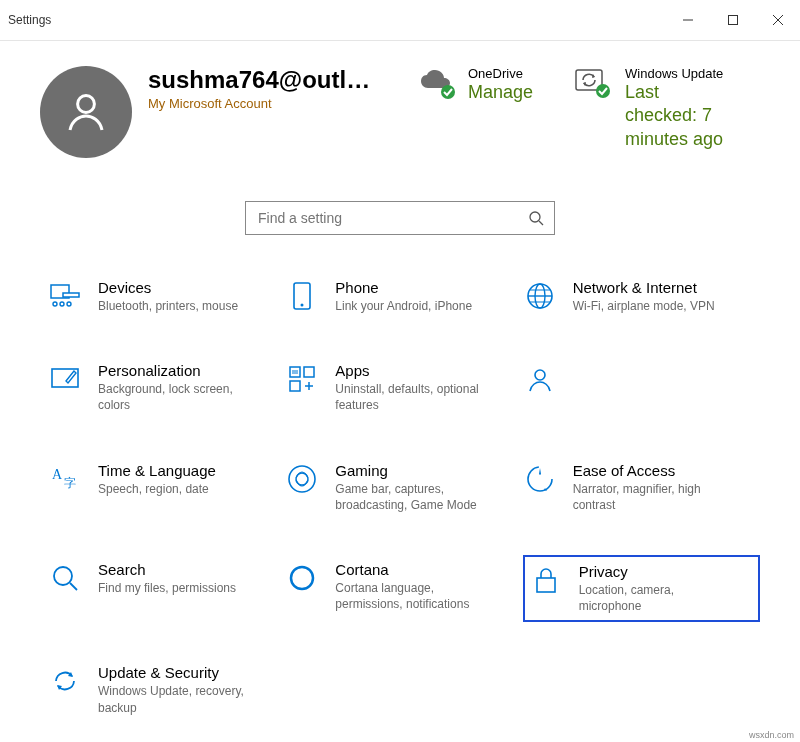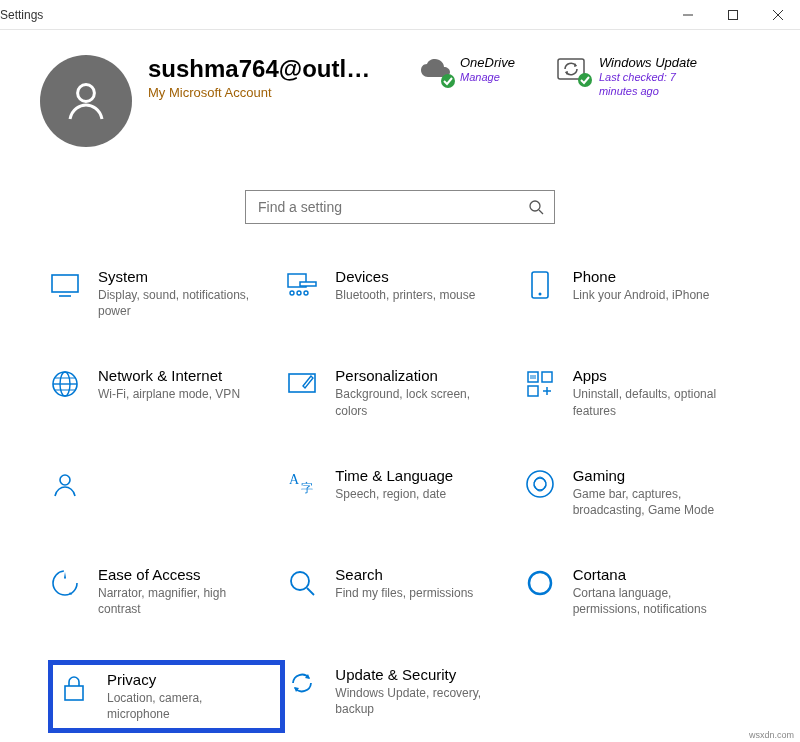--- a/index.html
+++ b/index.html
@@ -9,23 +9,24 @@
     background: #fff;
     color: #000;
     width: 800px;
     height: 742px;
     overflow: hidden;
     position: relative;
   }
   .titlebar {
     display: flex;
     align-items: center;
-    height: 30px;
+    height: 41px;
     border-bottom: 1px solid #e5e5e5;
     font-size: 12px;
+    padding-left: 8px;
     color: #333;
   }
   .titlebar-spacer { flex: 1; }
   .titlebar-btn {
     width: 45px;
     height: 30px;
     display: flex;
     align-items: center;
     justify-content: center;
     font-size: 13px;
@@ -65,26 +66,25 @@
     margin-top: 2px;
   }
   .header-tile {
     display: flex;
     align-items: flex-start;
     margin-left: 18px;
     flex-shrink: 0;
   }
   .header-tile svg { flex-shrink: 0; }
   .header-tile-text {
-    margin-left: 4px;
+    margin-left: 12px;
     font-size: 13px;
-    font-style: italic;
   }
   .header-tile-title { color: #000; }
-  .header-tile-sub { color: #6d28d9; font-size: 11px; max-width: 110px; line-height: 1.3; }
+  .header-tile-sub { color: #4d7c0f; font-size: 18px; max-width: 110px; line-height: 1.3; }
   .search-wrap {
     display: flex;
     justify-content: center;
     margin-top: 28px;
     margin-bottom: 28px;
   }
   .search {
     width: 310px;
     height: 34px;
     border: 1px solid #888;
@@ -120,21 +120,21 @@
     flex-shrink: 0;
     display: flex;
     align-items: center;
     justify-content: center;
     color: #0078d4;
   }
   .cat-text { margin-left: 16px; padding-right: 16px; }
   .cat-title { font-size: 15px; color: #000; }
   .cat-sub { font-size: 12px; color: #6a6a6a; margin-top: 2px; line-height: 1.35; }
   .highlight {
-    border: 5px solid #1d4ed8;
+    border: 2px solid #1d4ed8;
     justify-content: center;
   }
   .watermark {
     position: absolute;
     bottom: 2px;
     right: 6px;
     font-size: 9px;
     color: #888;
     text-align: right;
   }
@@ -207,32 +207,20 @@
     <input type="text" placeholder="Find a setting" style="">
     <svg width="16" height="16" viewBox="0 0 16 16">
       <circle cx="7" cy="7" r="5" fill="none" stroke="#555" stroke-width="1.3"></circle>
       <line x1="11" y1="11" x2="15" y2="15" stroke="#555" stroke-width="1.3"></line>
     </svg>
   </div>
 </div>
 
 <div class="grid">
 
-  <div class="cat">
-    <div class="cat-icon">
-      <svg width="30" height="26" viewBox="0 0 30 26">
-          <rect x="2" y="3" width="26" height="17" fill="none" stroke="#0078d4" stroke-width="1.6"></rect>
-          <line x1="9" y1="24" x2="21" y2="24" stroke="#0078d4" stroke-width="1.6"></line>
-        </svg>
-    </div>
-    <div class="cat-text">
-      <div class="cat-title">System</div>
-      <div class="cat-sub">Display, sound, notifications, power</div>
-    </div>
-  </div>
 
   <div class="cat">
     <div class="cat-icon">
       <svg width="32" height="26" viewBox="0 0 32 26">
           <rect x="2" y="2" width="18" height="13" fill="none" stroke="#0078d4" stroke-width="1.5"></rect>
           <rect x="14" y="10" width="16" height="4" fill="#fff" stroke="#0078d4" stroke-width="1.5"></rect>
           <circle cx="6" cy="21" r="2" fill="none" stroke="#0078d4" stroke-width="1.4"></circle>
           <circle cx="13" cy="21" r="2" fill="none" stroke="#0078d4" stroke-width="1.4"></circle>
           <circle cx="20" cy="21" r="2" fill="none" stroke="#0078d4" stroke-width="1.4"></circle>
         </svg>

